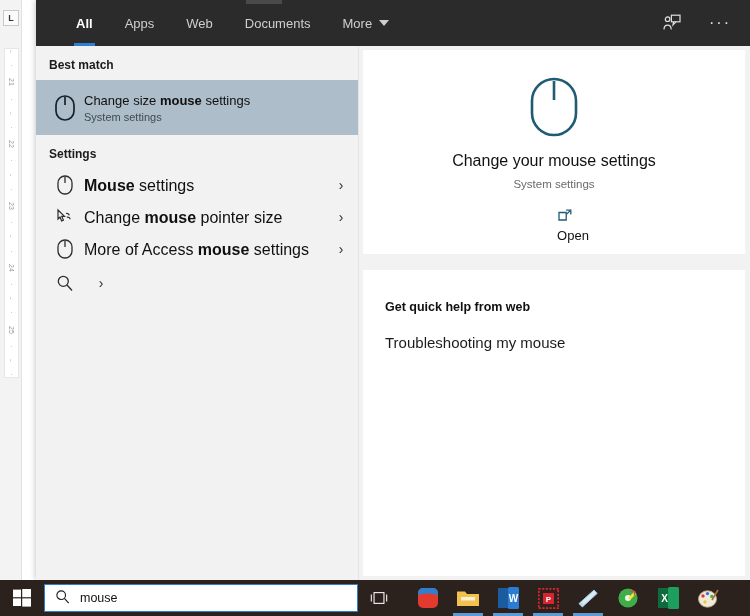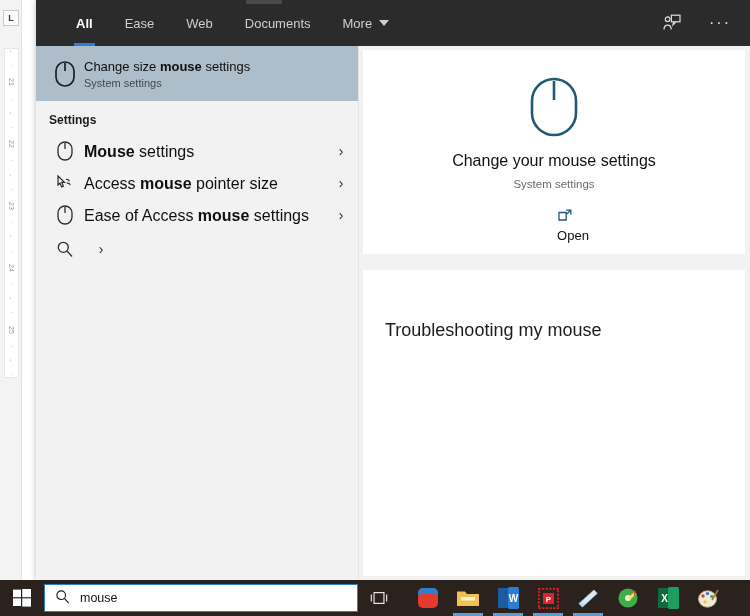--- a/index.html
+++ b/index.html
@@ -175,21 +175,21 @@
   }
   .open-label { font-size: 13px; color: #111111; margin-left: 16px; }
 
   .help-card {
     position: absolute; left: 4px; top: 224px;
     width: 382px; height: 306px;
     background: #ffffff;
     padding: 30px 0 0 22px;
   }
   .help-title { font-size: 12.5px; font-weight: bold; color: #101010; }
-  .help-link { font-size: 18px; color: #1c1c1c; margin-top: 20px; cursor: default; }
+  .help-link { font-size: 15px; color: #1c1c1c; margin-top: 20px; cursor: default; }
 
   
   .taskbar {
     position: absolute; left: 0; bottom: 0; width: 750px; height: 36px;
     background: #2b211d;
     display: flex; align-items: center;
   }
   .start-btn {
     width: 44px; height: 36px;
     display: flex; align-items: center; justify-content: center;
@@ -271,21 +271,21 @@
 
   <div class="search-panel">
 
     <div class="panel-header">
       <div class="header-grip"></div>
       <div class="tabs" id="tabs-container">
           <div class="tab active">
             <span>All</span>
           </div>
           <div class="tab">
-            <span>Ease</span>
+            <span>Apps</span>
           </div>
           <div class="tab">
             <span>Web</span>
           </div>
           <div class="tab">
             <span>Documents</span>
           </div>
           <div class="tab">
             <span>More</span>
             <span class="caret"></span>
@@ -303,20 +303,21 @@
         <div class="hbtn">
           <span class="dots">···</span>
         </div>
       </div>
     </div>
 
     <div class="panel-body">
 
       <div class="left-col">
 
+        <div class="group-title">Best match</div>
 
         <div class="result-row best">
           <div class="row-icon">
             <svg width="22" height="28" viewBox="0 0 22 28">
               <rect x="2" y="2" width="18" height="24" rx="9" ry="9" fill="none" stroke="#17212b" stroke-width="1.7"></rect>
               <line x1="11" y1="3" x2="11" y2="11" stroke="#17212b" stroke-width="1.7"></line>
             </svg>
           </div>
           <div class="row-text">
             <div class="row-title">
@@ -341,33 +342,33 @@
               <div class="row-chevron">›</div>
             </div>
             <div class="result-row small-row">
               <div class="row-icon">
                 <svg width="20" height="20" viewBox="0 0 20 20">
                   <path d="M3 3l0 9 2-2 1.6 4 1.8-0.8-1.6-3.8 2.7 0z" fill="none" stroke="#2c2c2c" stroke-width="1.2"></path>
                   <path d="M11 6.5c1.6-0.4 3 0.4 3.2 1.8M11.8 10.2c1.8-0.3 3.2 0.6 3.3 2" fill="none" stroke="#2c2c2c" stroke-width="1.2"></path>
                 </svg>
               </div>
               <div class="row-text">
-                <div class="row-title"><span>Access </span><b>mouse</b><span> pointer size</span></div>
+                <div class="row-title"><span>Change </span><b>mouse</b><span> pointer size</span></div>
               </div>
               <div class="row-chevron">›</div>
             </div>
             <div class="result-row small-row">
               <div class="row-icon">
                 <svg width="18" height="22" viewBox="0 0 18 22">
                   <rect x="2" y="2" width="14" height="18" rx="7" ry="7" fill="none" stroke="#2c2c2c" stroke-width="1.3"></rect>
                   <line x1="9" y1="3" x2="9" y2="9" stroke="#2c2c2c" stroke-width="1.3"></line>
                 </svg>
               </div>
               <div class="row-text">
-                <div class="row-title"><span>Ease of Access </span><b>mouse</b><span> settings</span></div>
+                <div class="row-title"><span>More of Access </span><b>mouse</b><span> settings</span></div>
               </div>
               <div class="row-chevron">›</div>
             </div>
           </div>
 
 
         <div class="result-row web-row">
           <div class="row-icon">
             <svg width="18" height="18" viewBox="0 0 18 18">
               <circle cx="7.3" cy="7.3" r="5" fill="none" stroke="#2c2c2c" stroke-width="1.3"></circle>
@@ -396,20 +397,21 @@
             <svg width="16" height="16" viewBox="0 0 16 16">
               <path d="M2 4.5h7.2v7.5H2z" fill="none" stroke="#1f5b73" stroke-width="1.3"></path>
               <path d="M9.2 2.2h4.6v4.4" fill="none" stroke="#1f5b73" stroke-width="1.3"></path>
               <line x1="9.4" y1="6.4" x2="13.6" y2="2.3" stroke="#1f5b73" stroke-width="1.3"></line>
             </svg>
           </span>
           <span class="open-label">Open</span>
         </div>
 
         <div class="help-card">
+          <div class="help-title">Get quick help from web</div>
           <div class="help-link">Troubleshooting my mouse</div>
         </div>
       </div>
     </div>
   </div>
 
   <div class="taskbar">
     <div class="start-btn">
       <svg width="18" height="18" viewBox="0 0 18 18">
         <rect x="0" y="0.6" width="8" height="7.6" fill="#ffffff"></rect>

